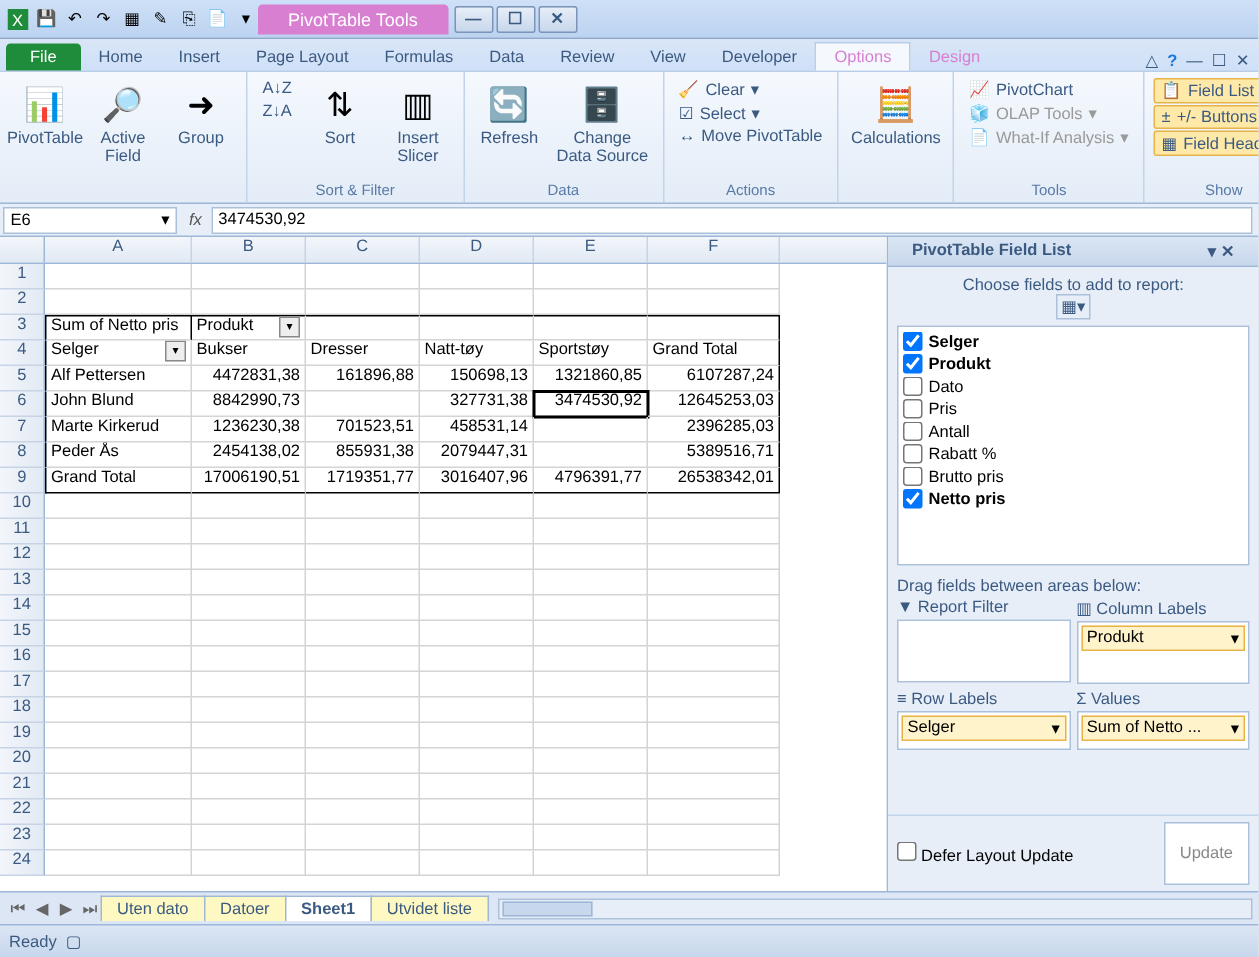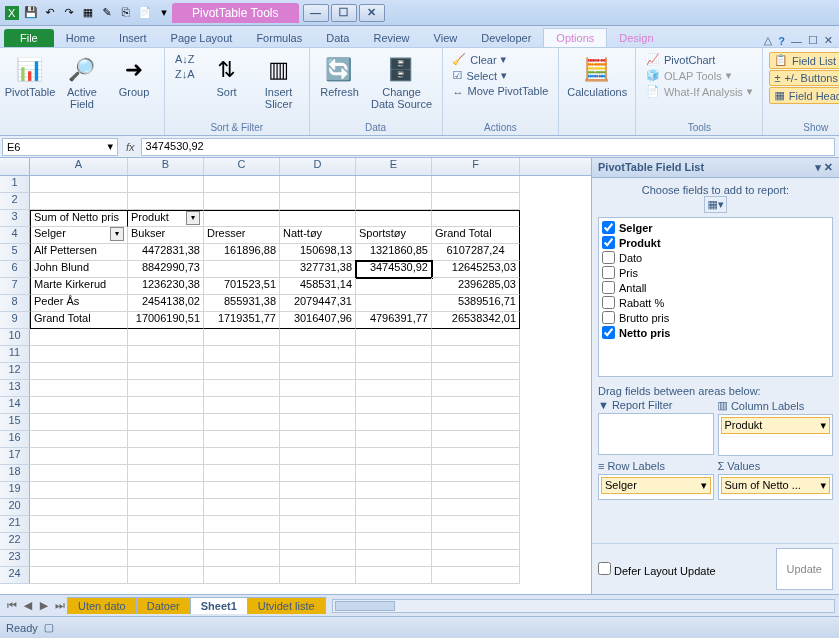--- a/index.html
+++ b/index.html
@@ -52,42 +52,42 @@
 .cells { position:relative;}
 .cellrow { display:flex; height:17px;}
 .cell { border-right:1px solid #d4d4d4; border-bottom:1px solid #d4d4d4; padding:0 3px; overflow:hidden; white-space:nowrap;}
 .cell.A{width:98px;} .cell.B{width:76px;text-align:right;} .cell.C{width:76px;text-align:right;} .cell.D{width:76px;text-align:right;} .cell.E{width:76px;text-align:right;} .cell.F{width:88px;text-align:right;}
 .cell.hdr{text-align:left;}
 .droparrow{display:inline-block;width:14px;height:14px;border:1px solid #888;background:#eee;text-align:center;line-height:12px;font-size:8px;float:right;}
 .sel { outline:2px solid #000; outline-offset:-1px; background:#fff;}
 
 
 .fieldpanel { width:248px; background:#e7eef8; border-left:1px solid #9db7d8; display:flex; flex-direction:column;}
-.fieldpanel .fphdr { background:linear-gradient(#dbe6f4,#c7d7ec); padding:3px 6px; font-weight:bold; color:#3b5a82; display:flex; justify-content:space-between; border-bottom:1px solid #9db7d8;}
+.fieldpanel .fphdr { background:linear-gradient(#dbe6f4,#c7d7ec); padding:3px 16px; font-weight:bold; color:#3b5a82; display:flex; justify-content:space-between; border-bottom:1px solid #9db7d8;}
 .fieldpanel .fpbody { padding:6px; flex:1; display:flex; flex-direction:column; gap:4px;}
 .fieldpanel .choose { color:#3b5a82; display:flex; justify-content:space-between; align-items:center;flex-direction:column;}
 .fieldlist { background:#fff; border:1px solid #abc0da; padding:2px; height:160px; overflow:auto;}
 .flitem { display:flex; align-items:center; gap:4px; padding:1px;}
 .flitem input { margin:0;}
 .flitem.bold label{font-weight:bold;}
 .dragareas { font-size:11px;}
 .dragareas .da-title{color:#3b5a82; margin:4px 0 2px 0;}
 .da2 { display:flex; gap:4px;}
 .da-col{flex:1;}
 .da-lbl { color:#3b5a82; display:flex; align-items:center; gap:3px; margin-bottom:2px;}
 .dropbox { background:#fff; border:1px solid #abc0da; height:42px; padding:2px;}
 .dropbox.short{height:26px;}
 .chip { background:#fff3cb; border:1px solid #e8b44a; padding:1px 3px; display:flex; justify-content:space-between; font-size:10px;}
 .deferrow { display:flex; align-items:center; justify-content:space-between; padding:4px 6px; border-top:1px solid #c2d4ea;}
 .updatebtn { background:#ffffff; border:1px solid #abc0da; padding:14px 10px; color:#888;}
 
 
 .sheettabs { height:22px; background:#dce6f4; border-top:1px solid #9db7d8; display:flex; align-items:center; padding:0 4px; gap:0;}
 .sheettabs .navbtn { width:16px;text-align:center;color:#666;}
-.stab { background:#eab308; border:1px solid #9db7d8; border-bottom:none; padding:2px 10px; margin-left:-1px; color:#3b5a82;}
+.stab { background:#fef9c3; border:1px solid #9db7d8; border-bottom:none; padding:2px 10px; margin-left:-1px; color:#3b5a82;}
 .stab.active { background:#fff; font-weight:bold;}
 .hscroll { flex:1; height:14px; background:#e7eef8; border:1px solid #abc0da; margin-left:6px; position:relative;}
 .hscroll .thumb{position:absolute;left:2px;top:1px;width:60px;height:10px;background:#c7d7ec;border:1px solid #9db7d8;}
 
 
 .statusbar { height:22px; background:linear-gradient(#dce6f4,#c7d7ec); border-top:1px solid #9db7d8; display:flex; align-items:center; padding:0 6px; color:#3b5a82;}
 .statusbar .zoom { margin-left:auto; display:flex; align-items:center; gap:6px;}
 .viewbtns { display:flex; gap:1px; margin-right:8px;}
 .viewbtn{width:18px;height:16px;border:1px solid #9db7d8;background:#e7eef8;}
 .slider{width:90px;height:4px;background:#9db7d8;position:relative;}
@@ -333,21 +333,21 @@
             <div class="cell D hdr" style="border-bottom: 1px solid rgb(212, 212, 212);">Natt-tøy</div>
             <div class="cell E hdr" style="border-bottom: 1px solid rgb(212, 212, 212);">Sportstøy</div>
             <div class="cell F hdr" style="border-bottom: 1px solid rgb(212, 212, 212); border-right: 1px solid rgb(0, 0, 0);">Grand Total</div>
           </div>
           <div class="cellrow">
             <div class="cell A" style="border-bottom: 1px solid rgb(212, 212, 212); border-left: 1px solid rgb(0, 0, 0);">Alf Pettersen</div>
             <div class="cell B" style="border-bottom: 1px solid rgb(212, 212, 212);">4472831,38</div>
             <div class="cell C" style="border-bottom: 1px solid rgb(212, 212, 212);">161896,88</div>
             <div class="cell D" style="border-bottom: 1px solid rgb(212, 212, 212);">150698,13</div>
             <div class="cell E" style="border-bottom: 1px solid rgb(212, 212, 212);">1321860,85</div>
-            <div class="cell F" style="border-bottom: 1px solid rgb(212, 212, 212); border-right: 1px solid rgb(0, 0, 0); text-align: center;">6107287,24</div>
+            <div class="cell F" style="border-bottom: 1px solid rgb(212, 212, 212); border-right: 1px solid rgb(0, 0, 0);">6107287,24</div>
           </div>
           <div class="cellrow">
             <div class="cell A" style="border-bottom: 1px solid rgb(212, 212, 212); border-left: 1px solid rgb(0, 0, 0);">John Blund</div>
             <div class="cell B" style="border-bottom: 1px solid rgb(212, 212, 212);">8842990,73</div>
             <div class="cell C" style="border-bottom: 1px solid rgb(212, 212, 212);"></div>
             <div class="cell D" style="border-bottom: 1px solid rgb(212, 212, 212);">327731,38</div>
             <div class="cell E sel" style="border-bottom: 1px solid rgb(212, 212, 212);">3474530,92</div>
             <div class="cell F" style="border-bottom: 1px solid rgb(212, 212, 212); border-right: 1px solid rgb(0, 0, 0);">12645253,03</div>
           </div>
           <div class="cellrow">

